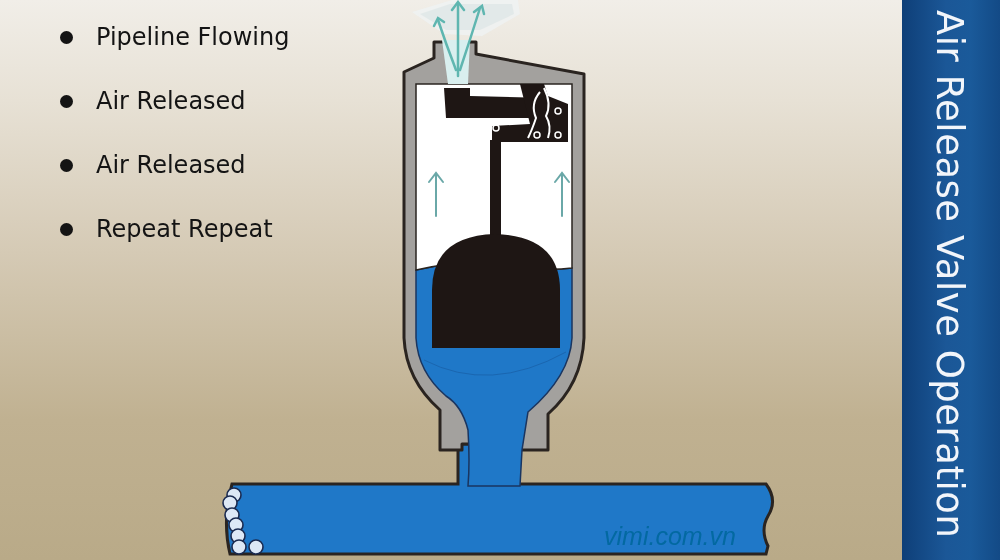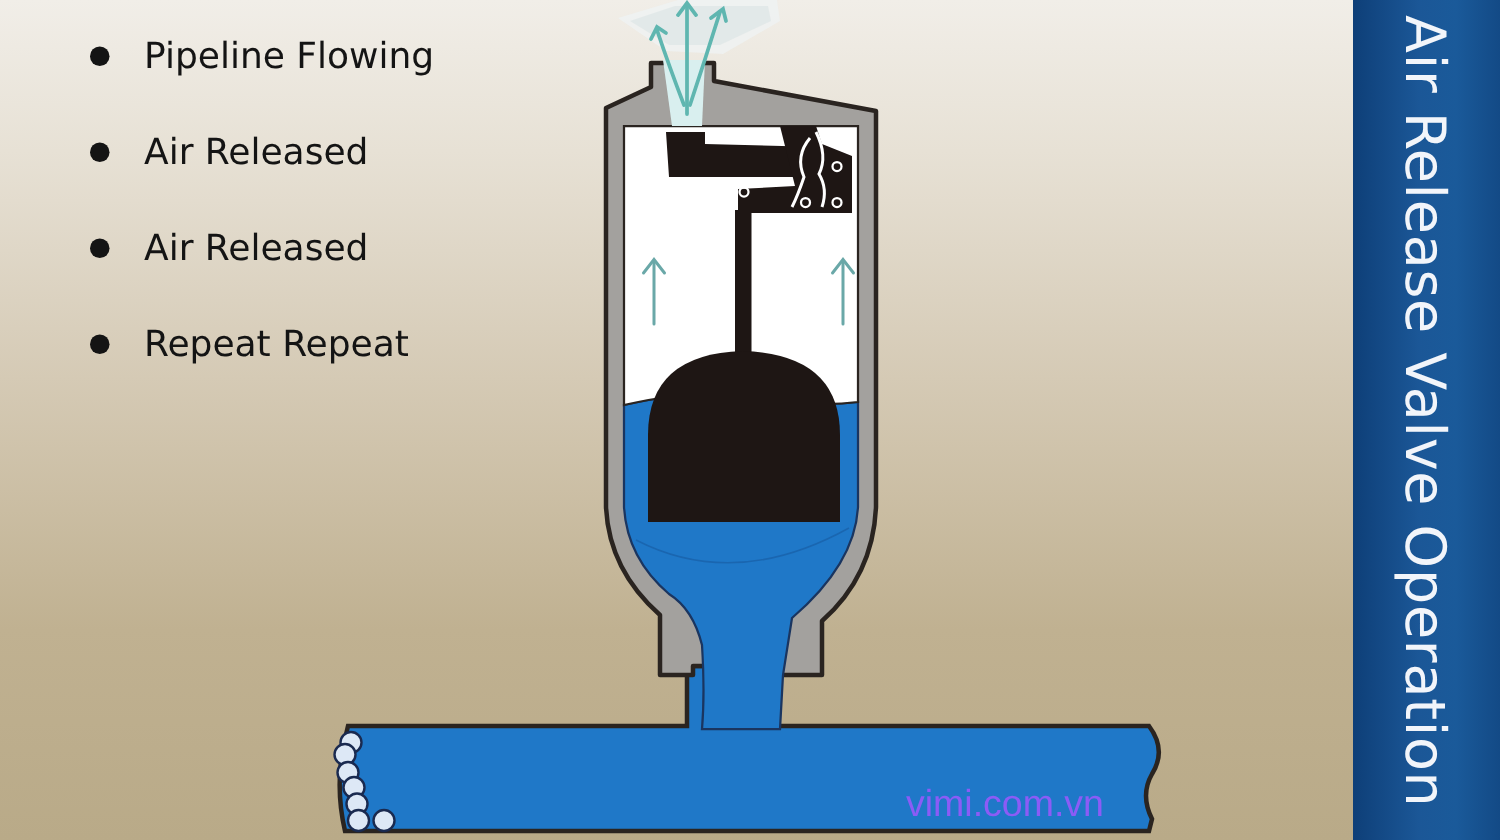--- a/index.html
+++ b/index.html
@@ -25,21 +25,21 @@
     }
     .side-title {
       position: absolute; left: 928px; top: 10px;
       writing-mode: vertical-rl;
       font-family: "DejaVu Sans", sans-serif; font-size: 37px; color: #f2f5fa; letter-spacing: 0.5px;
       white-space: nowrap;
     }
     .diagram { position: absolute; left: 0; top: 0; }
     .watermark {
       position: absolute; left: 604px; top: 522px;
-      font-family: "Liberation Sans", sans-serif; font-size: 25px; color: #8b5cf6;
+      font-family: "Liberation Sans", sans-serif; font-style: italic; font-size: 25px; color: #0369a1;
     }
   </style>
 </head>
 <body>
 
 <ul class="bullets">
   <li><span class="dot"></span><span>Pipeline Flowing</span></li>
   <li><span class="dot"></span><span>Air Released</span></li>
   <li><span class="dot"></span><span>Air Released</span></li>
   <li><span class="dot"></span><span>Repeat Repeat</span></li>

